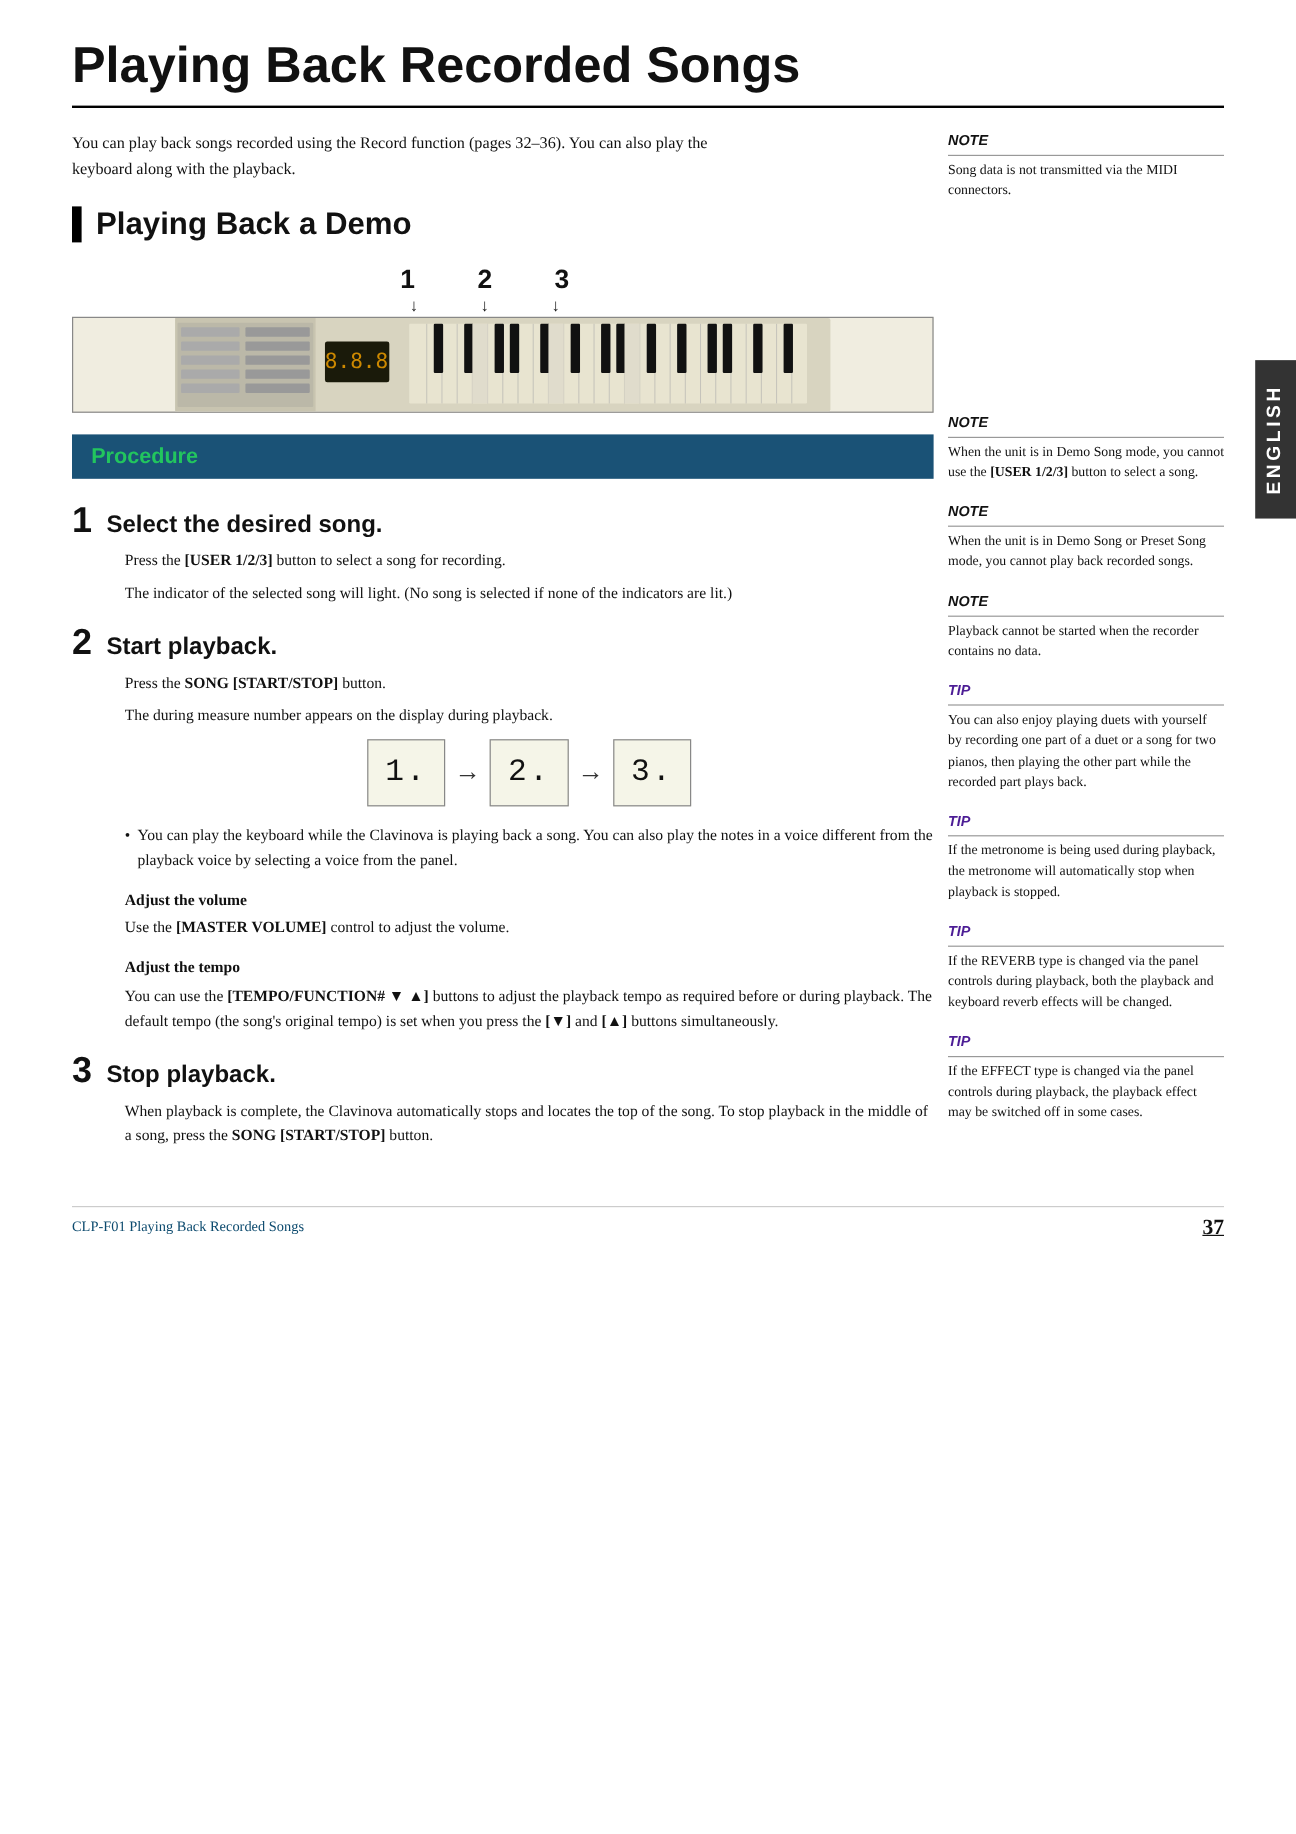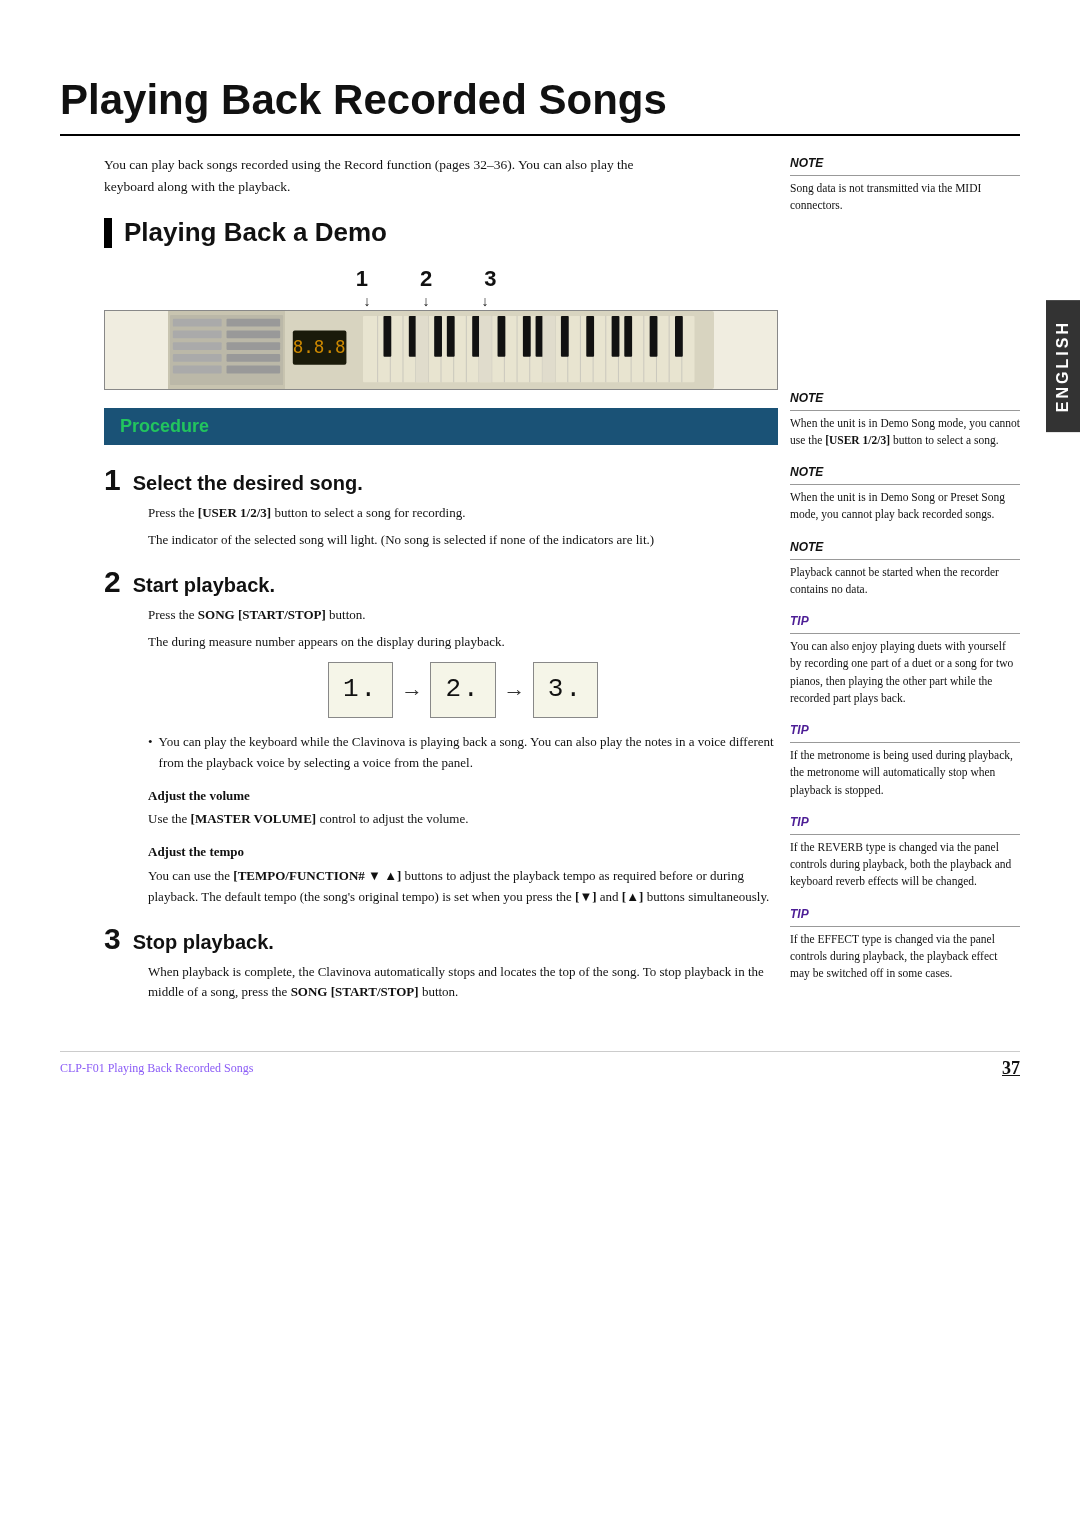--- a/index.html
+++ b/index.html
@@ -6,21 +6,21 @@
     body {
       width: 1080px;
       min-height: 1528px;
       background: #fff;
       font-family: 'Times New Roman', Times, serif;
       font-size: 14px;
       color: #111;
       position: relative;
     }
     .page-container {
-      padding: 76px 60px 60px 60px;
+      padding: 30px 60px 60px 60px;
       position: relative;
     }
     .main-title {
       font-size: 42px;
       font-weight: bold;
       font-family: Arial, sans-serif;
       border-bottom: 2px solid #000;
       padding-bottom: 10px;
       margin-bottom: 18px;
     }
@@ -44,21 +44,20 @@
       width: 8px;
       height: 30px;
       background: #000;
       margin-right: 4px;
       vertical-align: middle;
     }
     
     .two-col {
       display: flex;
       gap: 12px;
-      margin-left: 44px;
     }
     .main-col {
       flex: 1;
       min-width: 0;
     }
     .side-col {
       width: 230px;
       flex-shrink: 0;
     }
     
@@ -179,21 +178,21 @@
     
     .footer {
       display: flex;
       justify-content: space-between;
       align-items: center;
       margin-top: 40px;
       border-top: 1px solid #ccc;
       padding-top: 6px;
       font-size: 12px;
     }
-    .footer-left { color: #8b5cf6; }
+    .footer-left { color: #0c4a6e; }
     .footer-right { font-weight: bold; font-size: 18px; text-decoration: underline; }
     
     .kbd-wrap {
       margin-bottom: 18px;
     }
     .kbd-num {
       font-size: 22px;
       font-weight: bold;
       font-family: Arial, sans-serif;
     }

